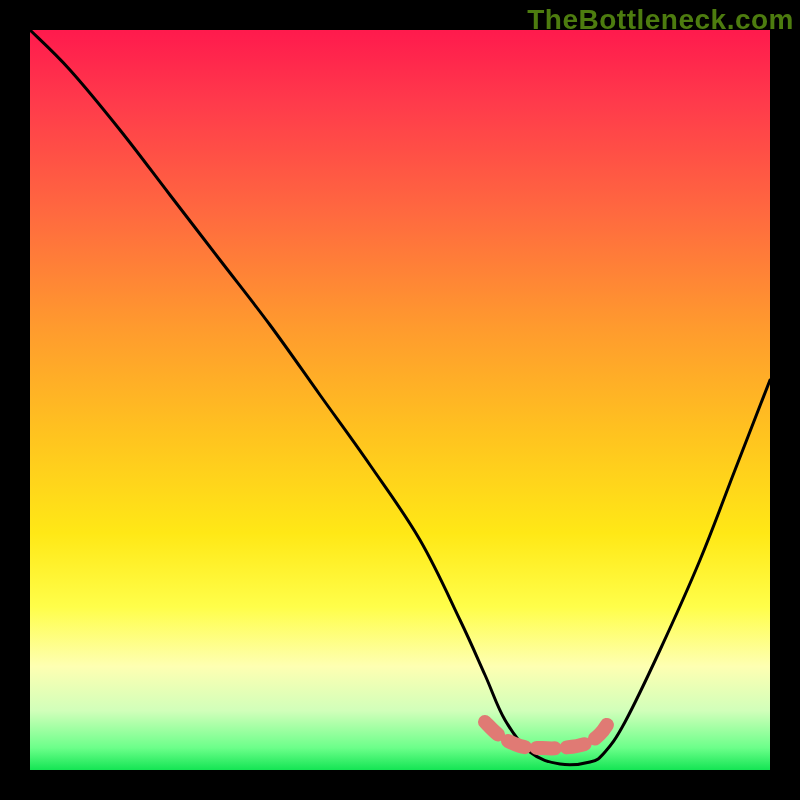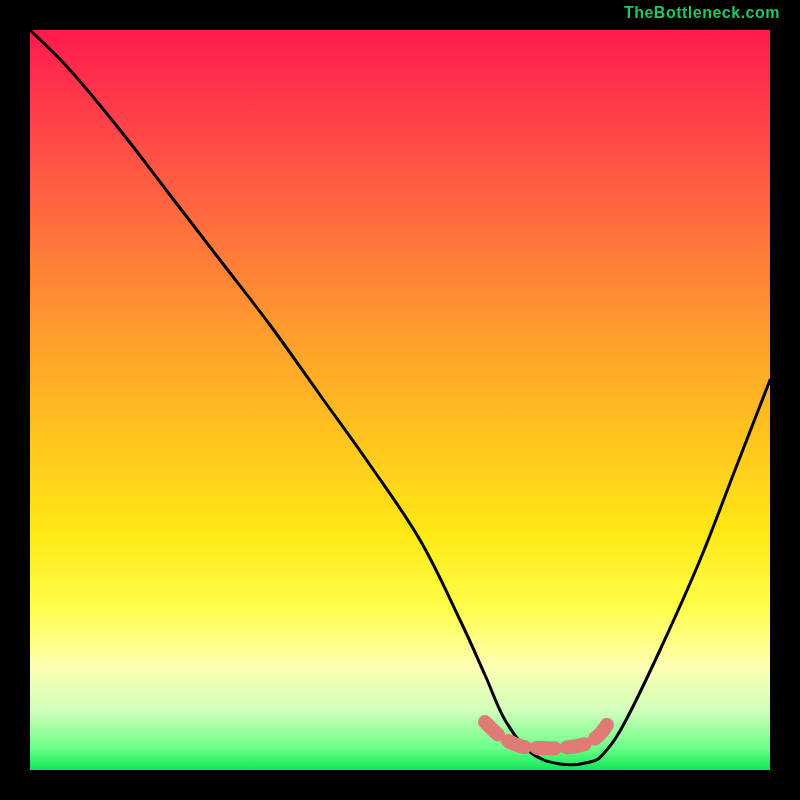--- a/index.html
+++ b/index.html
@@ -13,23 +13,23 @@
   }
   .frame {
     position: relative;
     width: 800px;
     height: 800px;
     background: #000;
   }
   .watermark {
     position: absolute;
     top: 4px;
-    right: 20px;
-    color: #22c55e;
-    font-size: 16px;
+    right: 6px;
+    color: #4d7c0f;
+    font-size: 28px;
     font-weight: bold;
     letter-spacing: 0.5px;
     z-index: 5;
   }
   .plot-area {
     position: absolute;
     left: 30px;
     top: 30px;
     width: 740px;
     height: 740px;

